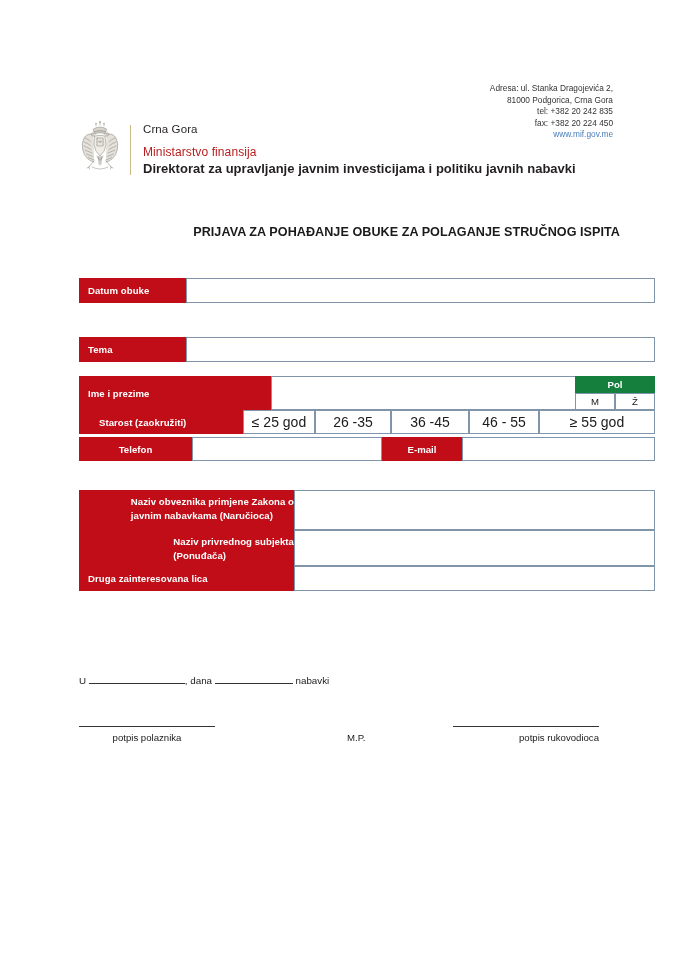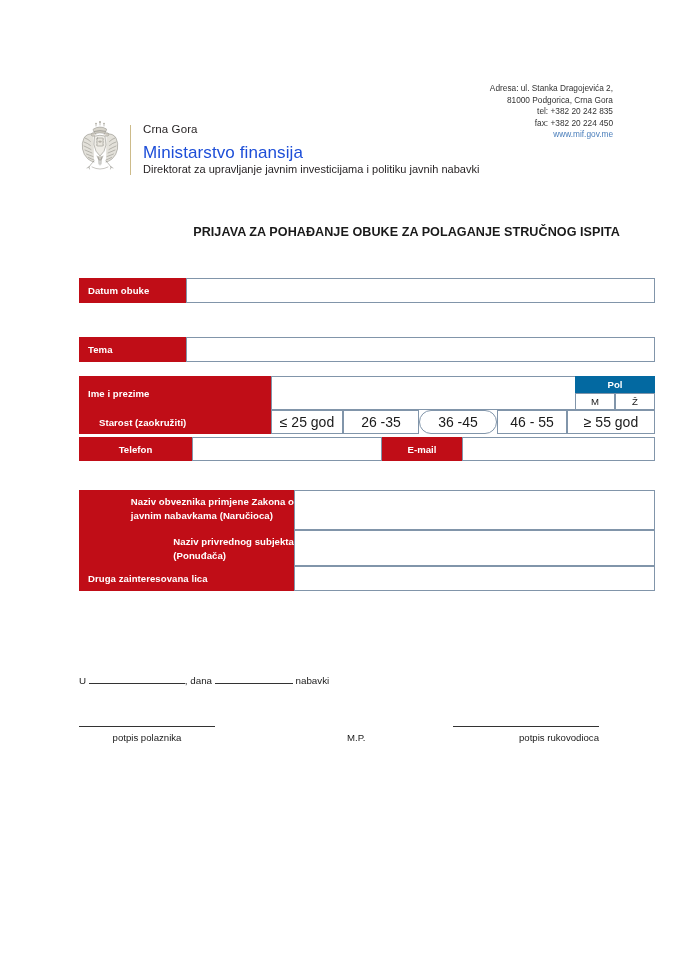--- a/index.html
+++ b/index.html
@@ -50,28 +50,28 @@
     padding-top: 2px;
   }
   .crna-gora {
     font-size: 11.5px;
     color: #231f20;
     letter-spacing: 0.1px;
     line-height: 15px;
     margin-bottom: 7px;
   }
   .ministarstvo {
-    font-size: 17px;
-    color: #1d4ed8;
+    font-size: 12px;
+    color: #b91c1c;
     line-height: 17px;
     letter-spacing: 0.1px;
   }
   .direktorat {
-    font-size: 11px;
-    font-weight: normal;
+    font-size: 13px;
+    font-weight: bold;
     color: #231f20;
     line-height: 12px;
     letter-spacing: 0.02px;
     margin-top: 2px;
   }
 
   .header-right {
     position: absolute;
     right: 42px;
     top: 3px;
@@ -171,38 +171,38 @@
     flex: 1;
     border: 1px solid #8195aa;
     border-right: none;
     box-sizing: border-box;
     background: #fff;
     height: 34px;
   }
   .pol-col { width: 80px; height: 34px; }
   .pol-head {
     height: 17px;
-    background: #0369a1;
+    background: #15803d;
     color: #fff;
     font-size: 9.6px;
     font-weight: bold;
     display: flex;
     align-items: center;
     justify-content: center;
   }
   .pol-cells { display: flex; height: 17px; }
   .pol-cells .opt { width: 50%; height: 17px; font-size: 9.6px; }
 
   .tp-row2 { display: flex; height: 24px; }
-  .tp-row2 .lbl-age { width: 192px; height: 24px; padding-left: 20px; }
+  .tp-row2 .lbl-age { width: 164px; height: 24px; padding-left: 20px; }
   .age-cells { flex: 1; display: flex; height: 24px; }
   .age-cells .opt { height: 24px; }
   .age-0 { width: 72px; }
   .age-1 { width: 76px; }
-  .age-2 { width: 78px; border-radius: 12px; }
+  .age-2 { width: 78px; }
   .age-3 { width: 70px; }
   .age-4 { flex: 1; }
 
   .tp-row3 { display: flex; height: 24px; margin-top: 3px; }
   .tp-row3 .lbl-tel { width: 113px; height: 24px; }
   .tel-inp { width: 190px; height: 24px; border: 1px solid #8195aa; box-sizing: border-box; background: #fff; }
   .tp-row3 .lbl-mail { width: 80px; height: 24px; }
   .mail-inp { flex: 1; height: 24px; border: 1px solid #8195aa; box-sizing: border-box; background: #fff; }
 
   

